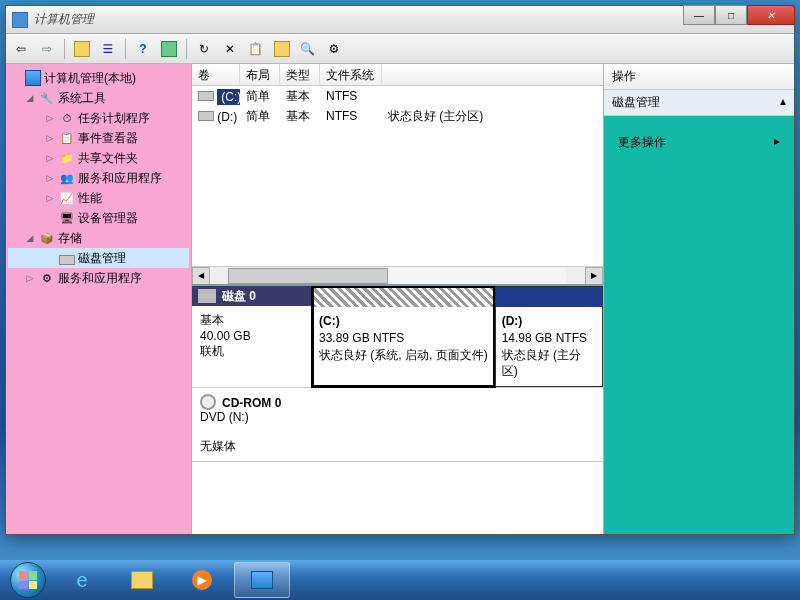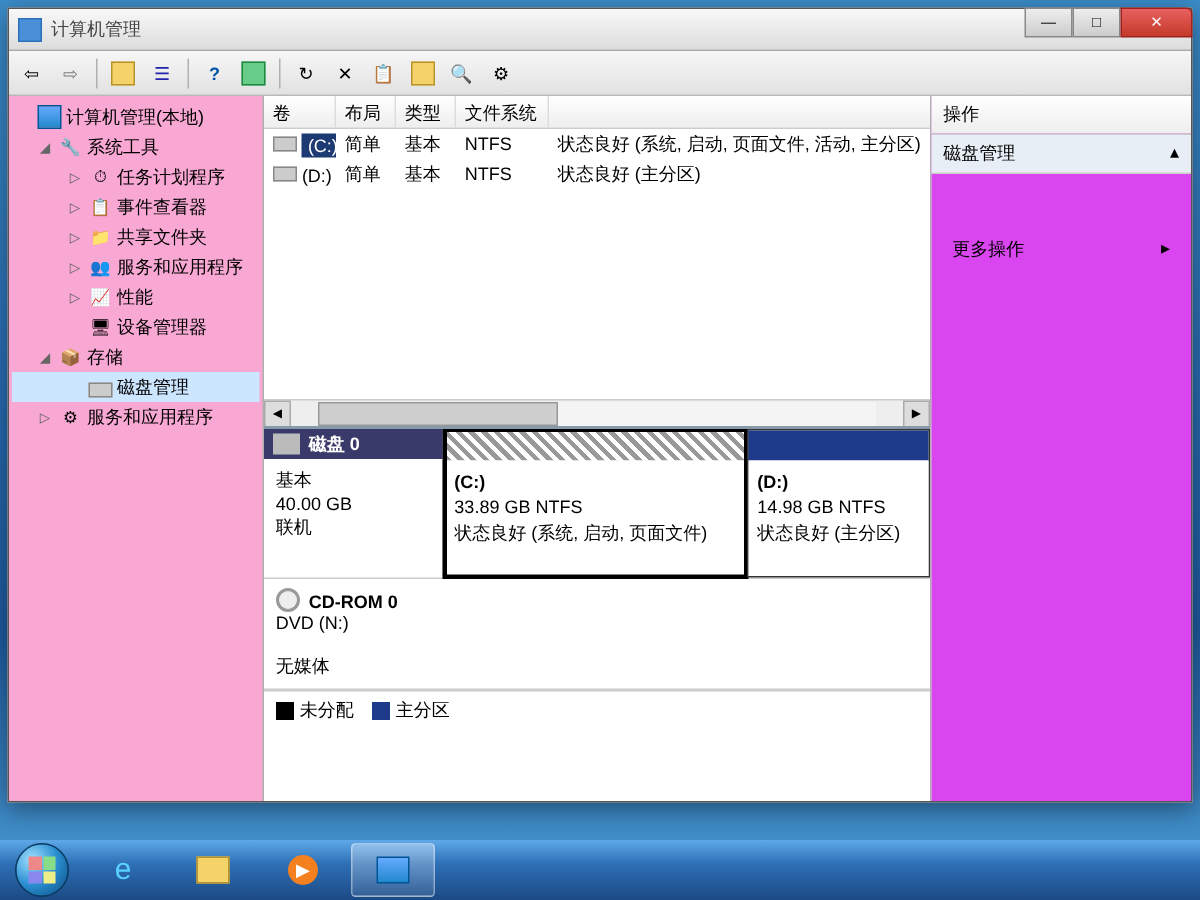--- a/index.html
+++ b/index.html
@@ -2,21 +2,21 @@
 <html><head>
 <meta charset="utf-8">
 <style>
 * { box-sizing: border-box; margin: 0; padding: 0; font-family: "Microsoft YaHei", "SimSun", Tahoma, sans-serif; font-size: 12px; }
 body { background: linear-gradient(to bottom, #3b8cc8 0%, #2a6db3 40%, #1e5a9e 70%, #4a9cd4 100%); width: 800px; height: 600px; overflow: hidden; position: relative; }
 
 
 .window { position: absolute; top: 5px; left: 5px; width: 790px; height: 530px; background: #f0f0f0; border: 1px solid #555; box-shadow: 0 4px 16px rgba(0,0,0,0.4); display: flex; flex-direction: column; }
 
 
-.titlebar { height: 28px; background: linear-gradient(to bottom, #f8f8f8, #dcdcdc); border-bottom: 1px solid #aaa; display: flex; align-items: center; padding: 0 6px; position: relative; }
+.titlebar { height: 28px; background: linear-gradient(to bottom, #f8f8f8, #dcdcdc); border-bottom: 1px solid #aaa; display: flex; align-items: center; padding: 0 6px; position: relative; font-style: italic; }
 .titlebar .app-icon { width: 16px; height: 16px; background: #4a90d9; margin-right: 6px; border: 1px solid #2a70b9; }
 .titlebar .title-text { flex: 1; color: #444; }
 .win-controls { position: absolute; right: -1px; top: -1px; display: flex; }
 .win-btn { width: 32px; height: 20px; display: flex; align-items: center; justify-content: center; font-size: 10px; cursor: pointer; }
 .win-min, .win-max { background: linear-gradient(to bottom,#eee,#ccc); border: 1px solid #888; }
 .win-close { background: linear-gradient(to bottom,#e86060,#c43a2a); border: 1px solid #a02020; color:#fff; width: 48px; border-top-right-radius:4px;}
 .win-min::before { content:"—"; }
 .win-max::before { content:"□"; }
 .win-close::before { content:"✕"; }
 
@@ -63,24 +63,24 @@
 .disk-parts { flex:1; display:flex; padding:0;}
 .disk-part { flex:1; margin:0; border:1px solid #333; display:flex; flex-direction:column;}
 .disk-part .phdr { height:20px; background:#1e3a8a;}
 .disk-part.selected { outline:3px solid currentColor; outline-offset:-2px; }
 .disk-part.selected .phdr { background: repeating-linear-gradient(45deg,#999,#999 3px,#fff 3px,#fff 6px);}
 .disk-part .pbody { flex:1; padding:6px; line-height:1.4; background:#fff;}
 .legend { padding:4px 8px; display:flex; gap:12px; align-items:center; border-top:1px solid #ccc;}
 .lg-box { width:12px; height:12px; display:inline-block; margin-right:4px; vertical-align:middle;}
 
 
-.actions-pane { width:190px; background:#d946ef; }
+.actions-pane { width:190px; background:#14b8a6; }
 .actions-pane .ap-hdr { background:linear-gradient(to bottom,#fff,#eee); border-bottom:1px solid #ccc; padding:4px 8px; font-weight:normal;}
 .actions-pane .ap-sec { background:#e8eef6; padding:4px 8px; border-bottom:1px solid #ccc; display:flex; justify-content:space-between;}
-.actions-pane .ap-item { padding:18px 14px; display:flex; justify-content:space-between; cursor:pointer;margin-top:24px;}
+.actions-pane .ap-item { padding:18px 14px; display:flex; justify-content:space-between; cursor:pointer;}
 
 
 .taskbar { position:absolute; left:0; bottom:0; width:800px; height:40px; background:linear-gradient(to bottom,#5ea8e8 0%, #2e6fb5 40%, #1b4a85 100%); display:flex; align-items:center; padding:0 6px; gap:4px;}
 .start-orb { width:44px; height:40px; display:flex; align-items:center; justify-content:center;}
 .start-orb .orb { width:36px; height:36px; border-radius:50%; background: radial-gradient(circle at 30% 30%, #9fe0ff, #2a8ed0 50%, #0a4a80); border:1px solid #0a3a60; display:grid; grid-template-columns:1fr 1fr; grid-template-rows:1fr 1fr; gap:1px; padding:8px;}
 .orb span:nth-child(1){background:#e88;}
 .orb span:nth-child(2){background:#8d8;}
 .orb span:nth-child(3){background:#88e;}
 .orb span:nth-child(4){background:#ee8;}
 .task-item { width:56px; height:36px; border-radius:3px; display:flex; align-items:center; justify-content:center; cursor:pointer;}
@@ -208,21 +208,20 @@
         <div class="vh-cell" style="width:40px">布局</div>
         <div class="vh-cell" style="width:40px">类型</div>
         <div class="vh-cell" style="width:62px">文件系统</div>
       </div>
       <div class="vol-list" style="height:180px">
         <div class="vol-row">
           <div class="vr-cell" style="width:48px"><span class="ico ico-drive"></span> <span class="vol-drive-c">(C:)</span></div>
           <div class="vr-cell" style="width:40px">简单</div>
           <div class="vr-cell" style="width:40px">基本</div>
           <div class="vr-cell" style="width:62px">NTFS</div>
-          <div class="vr-cell" style="flex:1">状态良好 (系统, 启动, 页面文件, 活动, 主分区)</div>
         </div>
         <div class="vol-row">
           <div class="vr-cell" style="width:48px"><span class="ico ico-drive"></span> <span>(D:)</span></div>
           <div class="vr-cell" style="width:40px">简单</div>
           <div class="vr-cell" style="width:40px">基本</div>
           <div class="vr-cell" style="width:62px">NTFS</div>
           <div class="vr-cell" style="flex:1">状态良好 (主分区)</div>
         </div>
       </div>
       <div class="hscroll">
@@ -267,24 +266,20 @@
           <div class="disk-label-col" style="border-right:none">
             <div style="display:flex;align-items:flex-end;gap:6px">
                 <span class="ico ico-cd"></span>
                 <b>CD-ROM 0</b>
               </div>
             <div>DVD (N:)</div>
             <br>
             <div>无媒体</div>
           </div>
         </div>
-        <div class="legend">
-          <span><span class="lg-box" style="background:#000"></span><span>未分配</span></span>
-          <span><span class="lg-box" style="background:#1e3a8a"></span><span>主分区</span></span>
-        </div>
       </div>
     </div>
 
     <div class="actions-pane">
       <div class="ap-hdr">操作</div>
       <div class="ap-sec">
           <span>磁盘管理</span>
           <span>▴</span>
         </div>
       <div class="ap-item">

